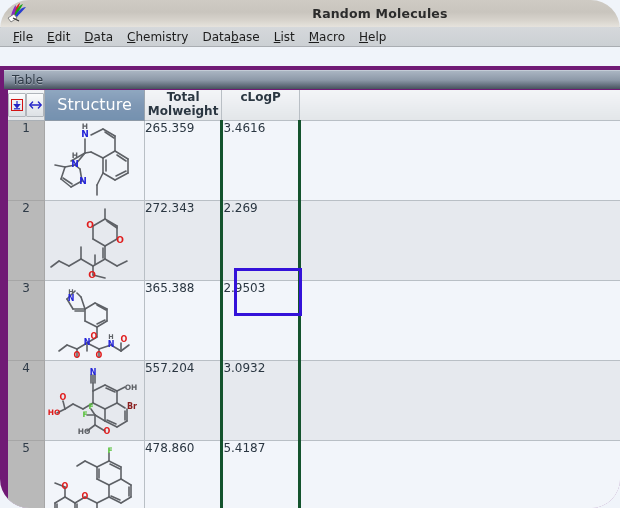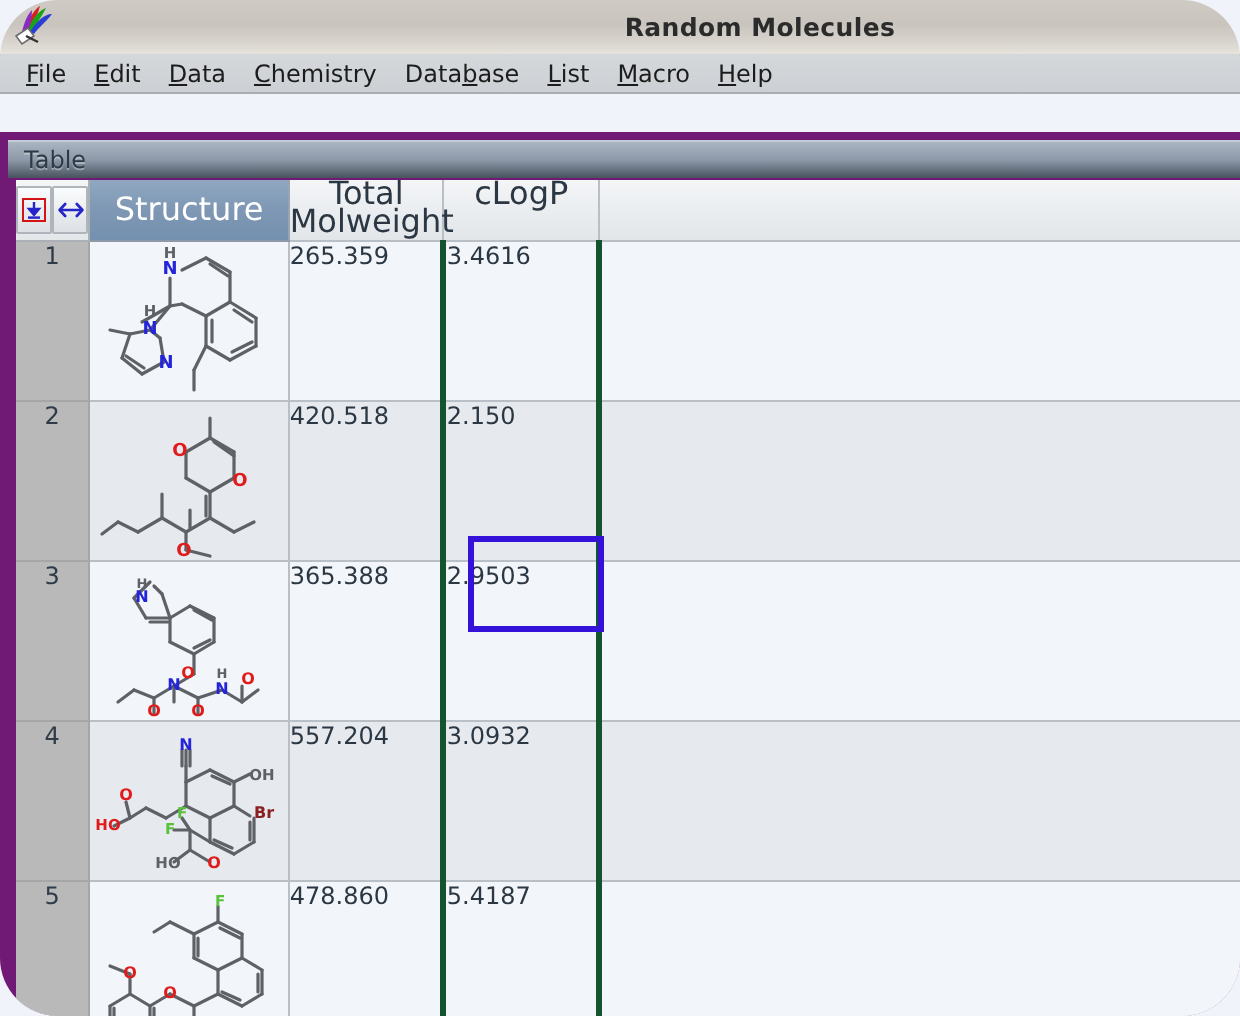--- a/index.html
+++ b/index.html
@@ -131,22 +131,22 @@
     font-size: 16px;
     font-weight: normal;
     text-align: center;
     border-right: 1px solid #9aa4ae;
     border-bottom: 1px solid #8d99a6;
     line-height: 30px;
   }
   th.col-mw, th.col-clogp, th.col-blank {
     background: linear-gradient(to bottom, #f3f5f7 0%, #e9ecef 60%, #e3e6e9 100%);
     color: #2b3742;
-    font-size: 16px;
-    font-weight: normal;
+    font-size: 12px;
+    font-weight: bold;
     text-align: center;
     border-right: 1px solid #b9bfc5;
     border-bottom: 1px solid #b9bfc5;
     line-height: 14px;
     vertical-align: middle;
   }
   th.col-mw { width: 76px; }
   th.col-clogp { width: 76px; }
   th.col-blank { width: 318px; border-right: none; }
 
@@ -350,22 +350,22 @@
                   <path d="M58 58 L70 65"></path>
                   <path d="M70 65 L80 60"></path>
                   <path d="M46 65 L46 74"></path>
                   <path d="M46 74 L58 77"></path>
                 </g>
                 <text x="43" y="27" class="atom-o" font-size="9" text-anchor="middle">O</text>
                 <text x="73" y="42" class="atom-o" font-size="9" text-anchor="middle">O</text>
                 <text x="45" y="77" class="atom-o" font-size="9" text-anchor="middle">O</text>
               </svg>
             </td>
-            <td class="val-cell">420.518</td>
-            <td class="val-cell">2.150</td>
+            <td class="val-cell">272.343</td>
+            <td class="val-cell">2.269</td>
             <td class="tail-cell"></td>
           </tr>
 
           <tr>
             <td class="rowhdr">3</td>
             <td class="structure-cell">
               <svg class="mol" width="96" height="78" viewBox="0 0 96 78">
                 <g class="bond">
                   <path d="M28 10 L20 18"></path>
                   <path d="M20 18 L26 28"></path>

